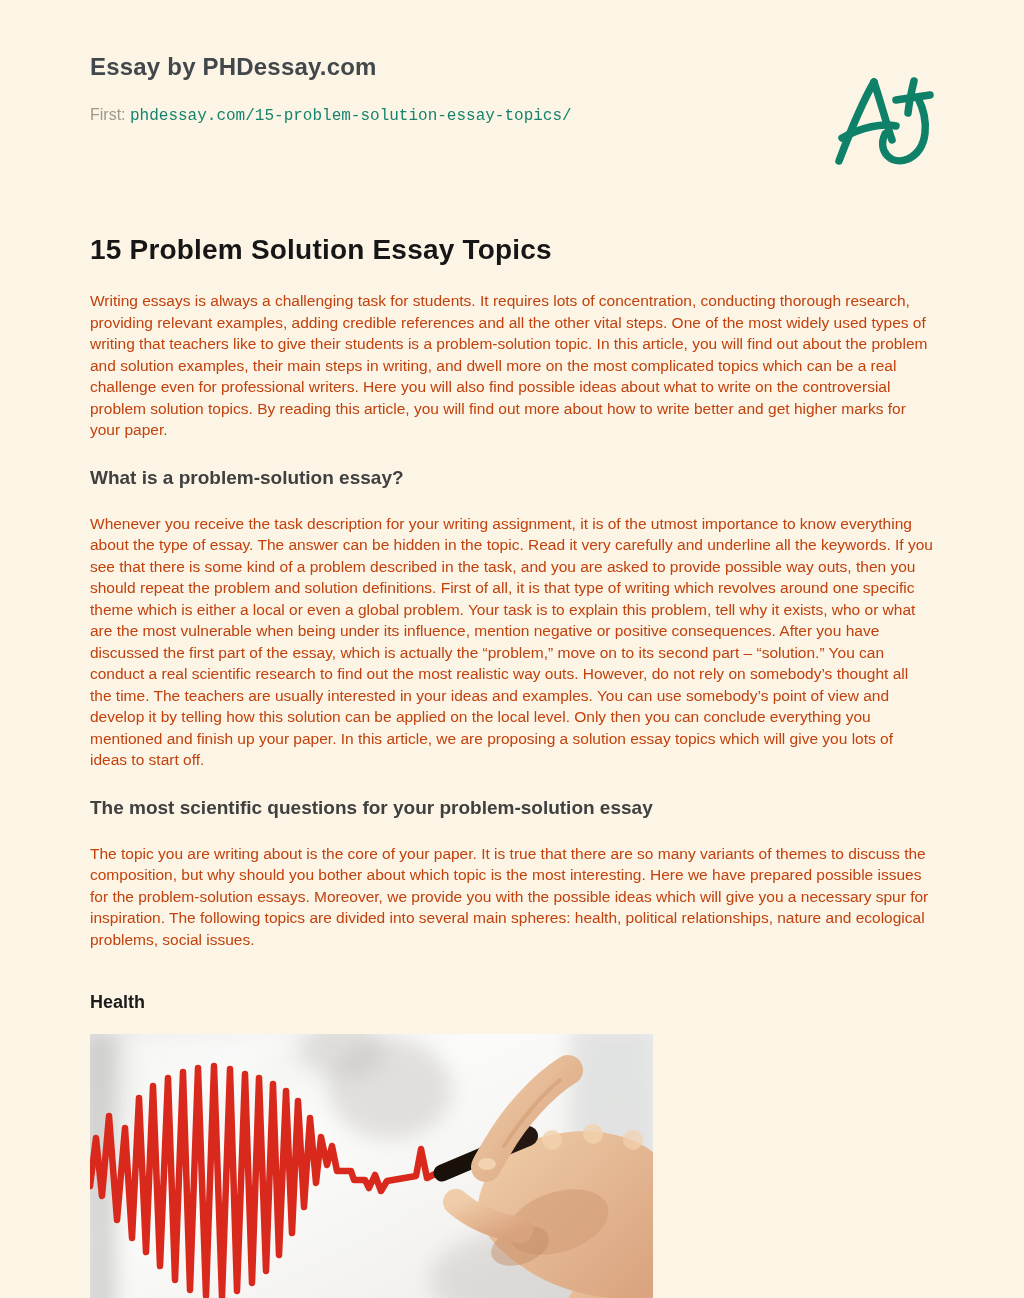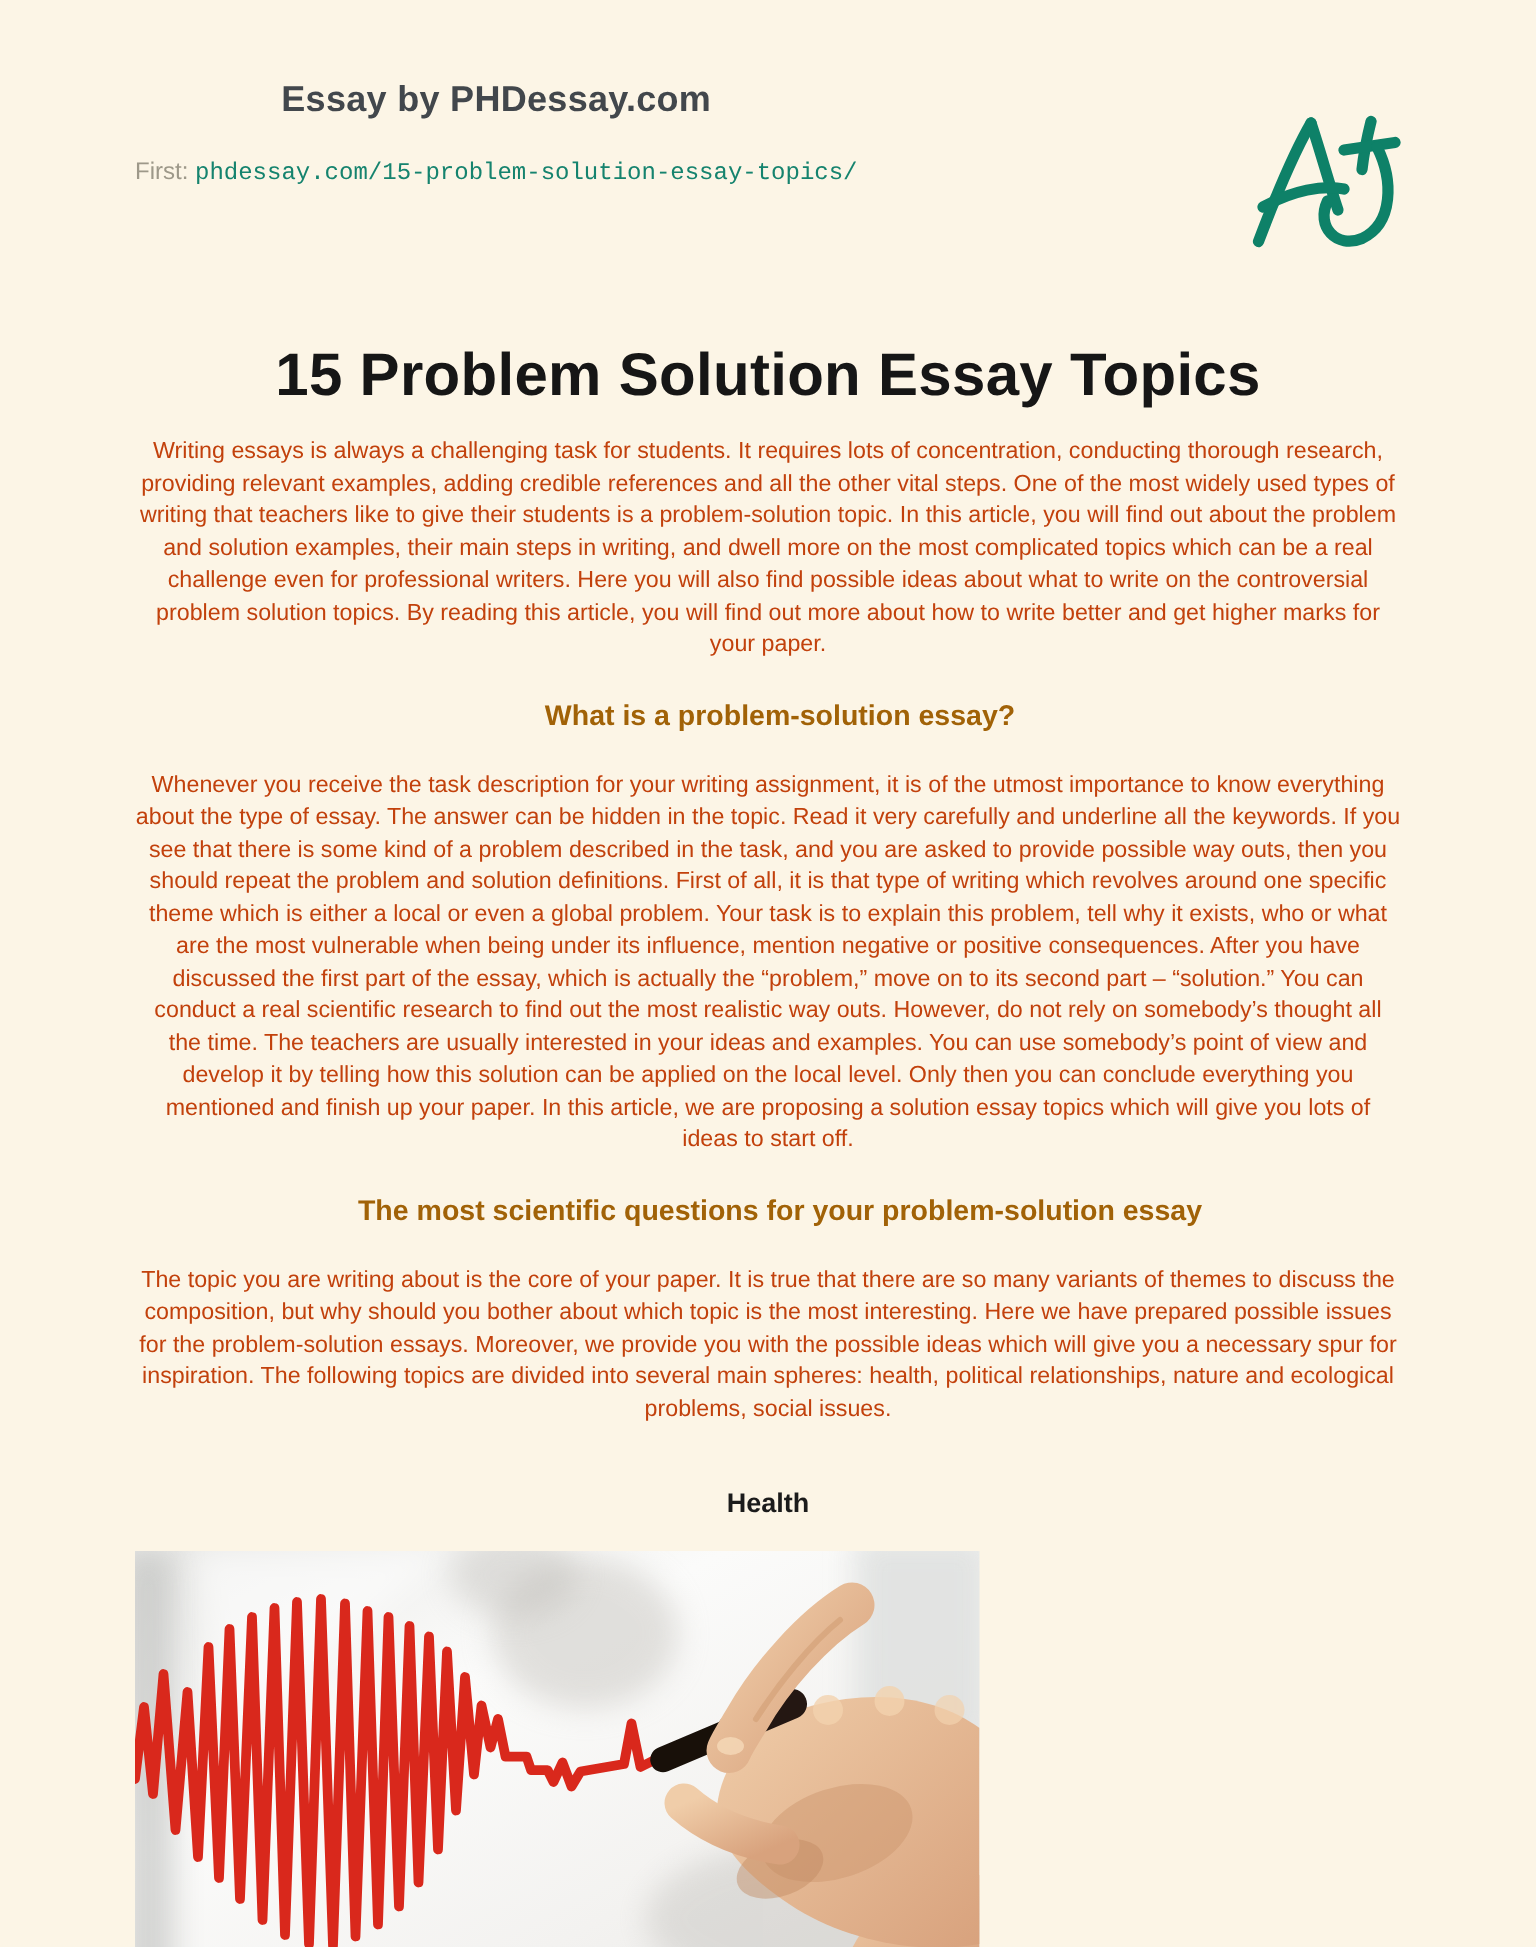--- a/index.html
+++ b/index.html
@@ -9,21 +9,20 @@
     font-family: "Liberation Sans", sans-serif;
     -webkit-font-smoothing: antialiased;
   }
   .page {
     width: 1024px;
     height: 1298px;
     margin: 0 auto;
     background: #fcf5e6;
     padding: 52px 90px 30px 90px;
     overflow: hidden;
-    text-align: center;
   }
   .header {
     display: flex;
     justify-content: space-between;
     align-items: flex-start;
   }
   .brand-title {
     margin: 0;
     font-size: 24px;
     line-height: 30px;
@@ -41,38 +40,38 @@
     color: #15836e;
     text-decoration: none;
     cursor: pointer;
     font-family: Liberation Mono, monospace;
   }
   .logo { width: 104px; height: 100px; margin-top: 18px; flex: 0 0 auto; }
   .logo svg { width: 100%; height: 100%; display: block; }
 
   .article-title {
     margin: 62px 0 0 0;
-    font-size: 40px;
+    font-size: 28px;
     line-height: 36px;
     font-weight: 700;
     color: #161616;
     letter-spacing: 0.2px;
   }
   p.body-text {
     margin: 22px 0 0 0;
     font-size: 15.5px;
     line-height: 21.5px;
     color: #c2410c;
   }
   h3.section-heading {
-    margin: 24px 0 0 16px;
+    margin: 24px 0 0 0;
     font-size: 19px;
     line-height: 26px;
     font-weight: 700;
-    color: #a16207;
+    color: #404040;
   }
   h4.sub-heading {
     margin: 40px 0 0 0;
     font-size: 18px;
     line-height: 24px;
     font-weight: 700;
     color: #1b1b1b;
   }
   figure.hero {
     margin: 20px 0 0 0;

